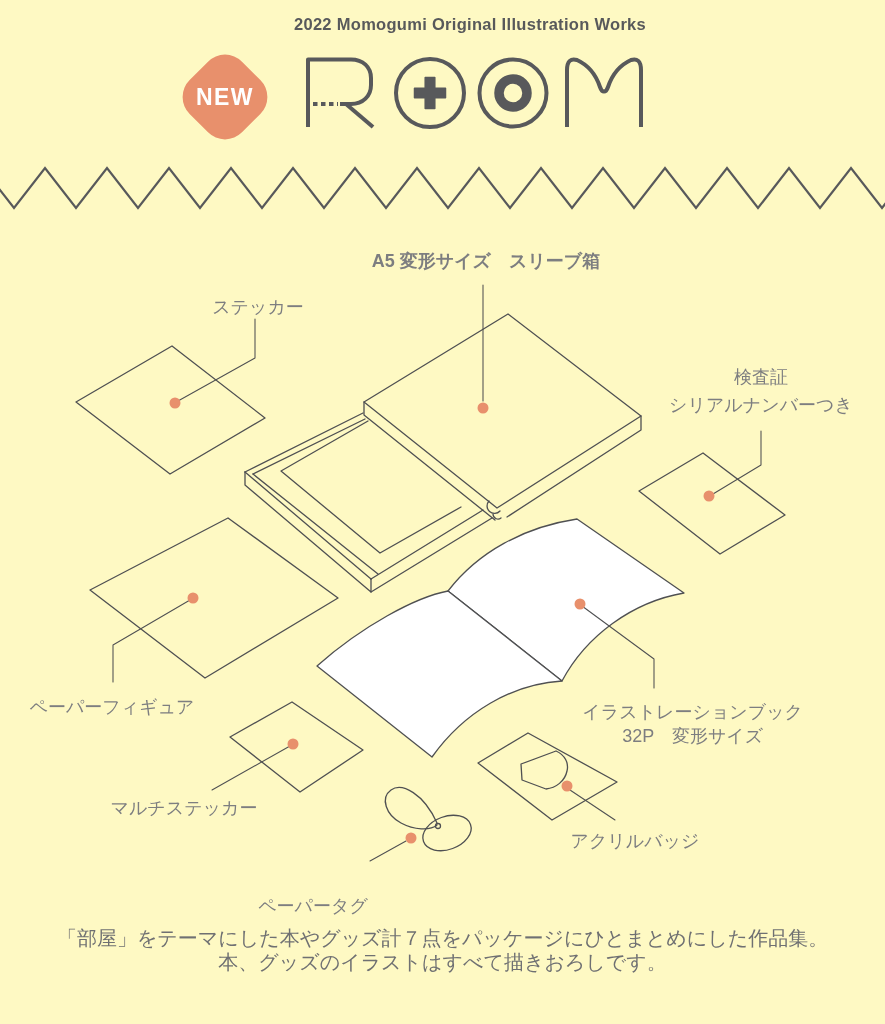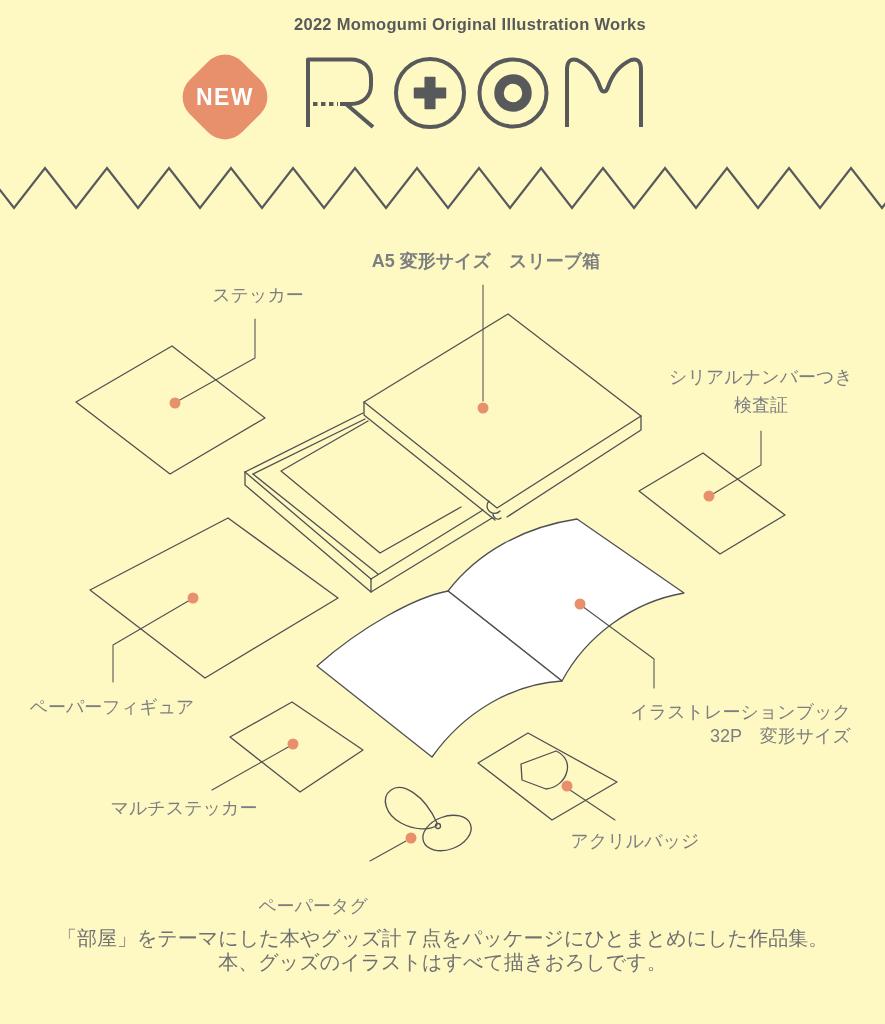--- a/index.html
+++ b/index.html
@@ -33,21 +33,21 @@
   }
   .art .page{fill:#fff;}
   .art .leader{stroke-width:1.05;}
   .art .dot{fill:var(--accent);stroke:none;}
   
   .lbl{
     position:absolute;color:var(--label-text);font-size:18px;line-height:21px;
     white-space:nowrap;
   }
   .lbl.center{transform:translateX(-50%);text-align:center;}
-  .lbl.rightal{transform:translateX(-100%);text-align:right;margin-left:48px;}
+  .lbl.rightal{transform:translateX(-100%);text-align:center;}
   .lbl.twoline{line-height:28px;}
   .lbl.book-lbl{line-height:24px;}
   
   .caption{
     position:absolute;left:0;top:926px;width:885px;text-align:center;
     color:var(--caption-text);font-size:20px;line-height:24px;
   }
 </style>
 </head>
 <body>
@@ -157,25 +157,25 @@
     <g>
       <path d="M528,733 L617,782 L552,820 L478,763 Z"></path>
       <path d="M521,764 L556,751 C565,755 569,763 567,771 C565,781 556,788 546,789 L522,780 Z"></path>
       <path class="leader" d="M570,790 L615,820"></path>
       <circle class="dot" cx="567" cy="786" r="5.5"></circle>
     </g>
   </svg>
 
   <div class="lbl center" style="left:486px;top:251px;font-weight:bold;">A5 変形サイズ　スリーブ箱</div>
 
-  <div class="lbl center" style="left:258px;top:285px;">ステッカー</div>
+  <div class="lbl center" style="left:258px;top:297px;">ステッカー</div>
 
   <div class="lbl center twoline" style="left:761px;top:363px;">
+    <div>検査証</div>
     <div>シリアルナンバーつき</div>
-    <div>検査証</div>
   </div>
 
   <div class="lbl center" style="left:112px;top:697px;">ペーパーフィギュア</div>
 
   <div class="lbl rightal book-lbl" style="left:803px;top:700px;">
     <div>イラストレーションブック</div>
     <div>32P　変形サイズ</div>
   </div>
 
   <div class="lbl center" style="left:184px;top:798px;">マルチステッカー</div>

